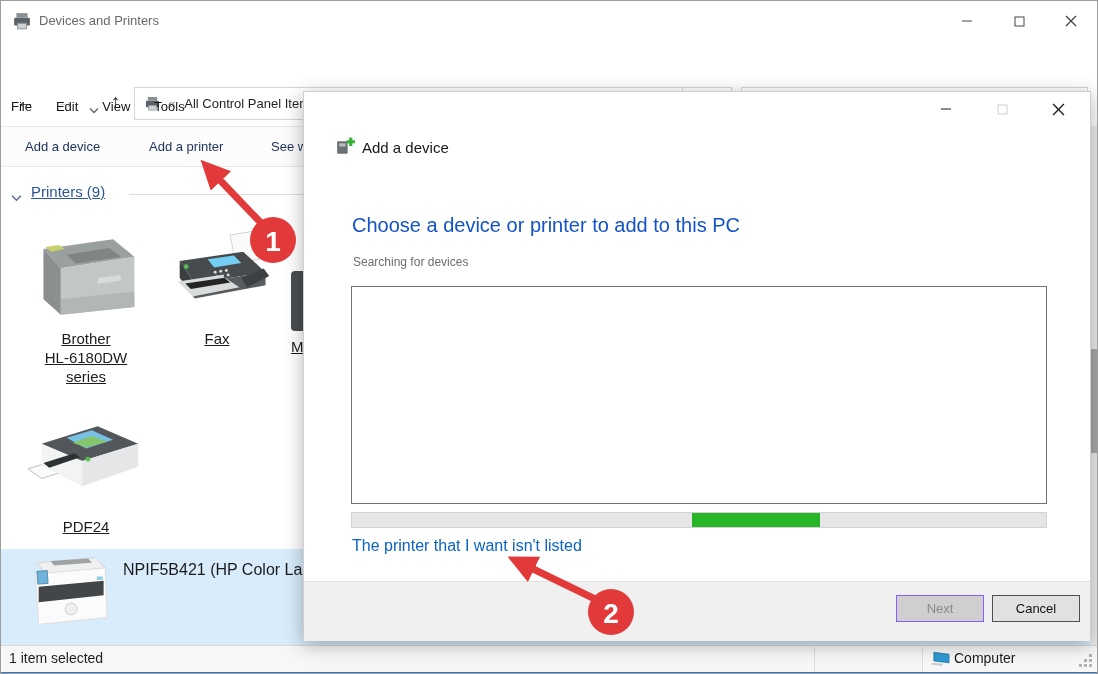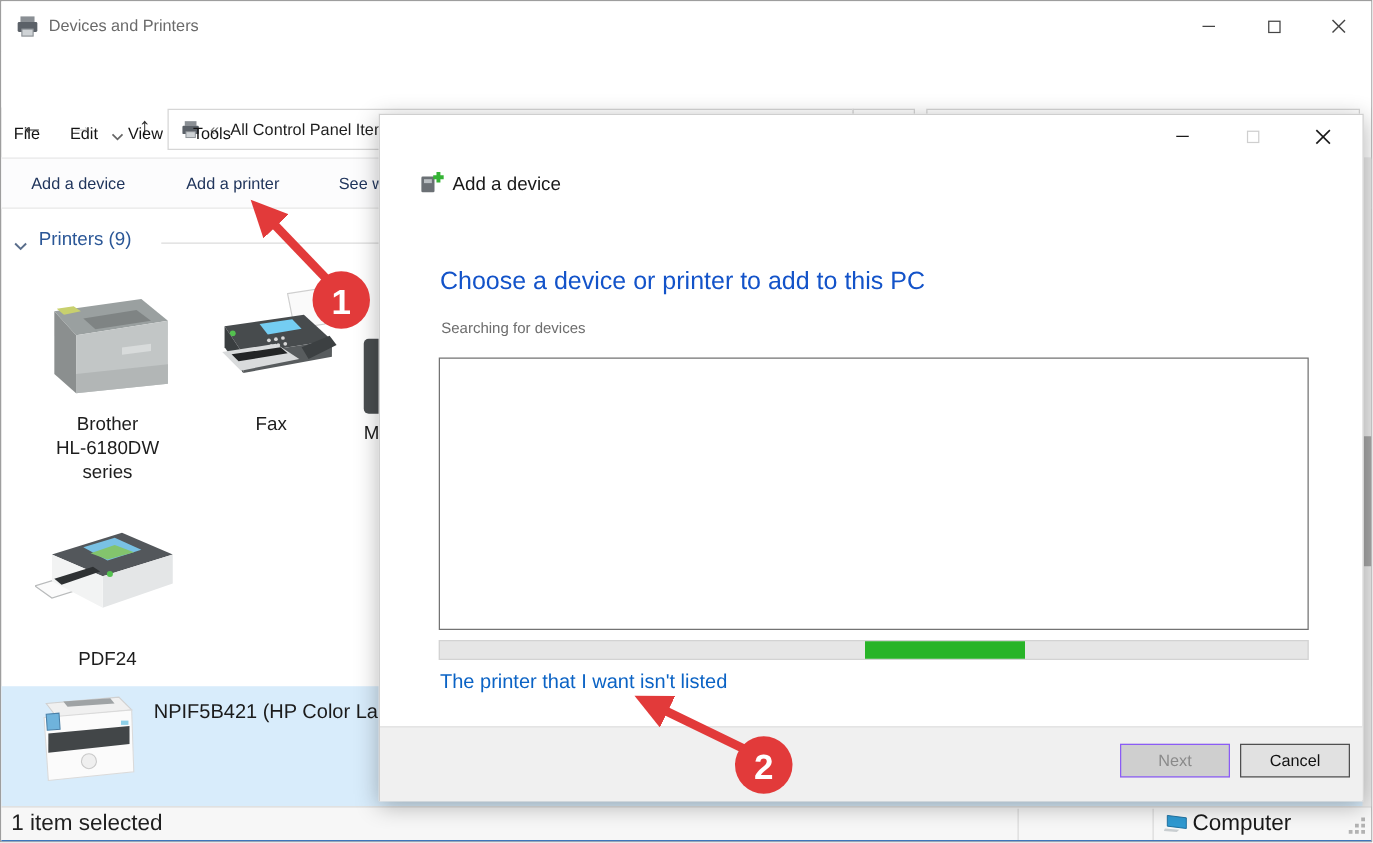--- a/index.html
+++ b/index.html
@@ -33,31 +33,31 @@
   .menubar{left:0;top:85px;width:100%;height:40px;display:flex;align-items:center;
     padding-left:10px;gap:24px;box-sizing:border-box;font-size:13px;color:#141414;}
   .menubar span{cursor:default;}
 
   .toolbar{left:0;top:125px;width:100%;height:41px;background:#fcfcfd;
     border-top:1px solid #e8e8e8;border-bottom:1px solid #e8e8e8;box-sizing:border-box;}
   .toolbar .titem{position:absolute;top:0;line-height:39px;font-size:13px;
     color:var(--toolbar-text,#20355c);white-space:nowrap;}
 
   .grp-chevron{left:10px;top:187px;}
-  .grp-header{left:30px;top:182px;font-size:15px;color:var(--group-header-blue,#2b5797);}
+  .grp-header{left:30px;top:182px;font-size:15px;color:var(--group-header-blue,#2b5797);text-decoration:underline;}
   .grp-rule{left:128px;top:193px;width:960px;height:1px;background:#dcdcdc;}
 
   .tile{position:absolute;text-align:center;}
-  .tile .tlabel{font-size:15px;line-height:19px;color:#1d1d1d;}
+  .tile .tlabel{font-size:15px;line-height:19px;color:#1d1d1d;text-decoration:underline;}
 
   .selrow{left:0;top:548px;width:1096px;height:96px;background:var(--selection-bg,#d8ecfb);}
   .sel-label{left:122px;top:12px;font-size:16px;color:#1b1b1b;white-space:nowrap;}
 
   .statusbar{left:0;top:644px;width:1096px;height:27px;background:#f7f7f7;
-    border-top:1px solid #d9d9d9;box-sizing:border-box;font-size:18px;}
+    border-top:1px solid #d9d9d9;box-sizing:border-box;font-size:14px;}
   .status-sep{position:absolute;top:1px;width:1px;height:25px;background:#dcdcdc;}
   .grip{right:4px;bottom:4px;width:14px;height:14px;}
   .grip i{position:absolute;width:3px;height:3px;background:#b3b3b3;}
 
   .winblue{left:0;top:671px;width:1098px;height:3px;background:#3e76bb;}
 
   .mainscroll{left:1089px;top:126px;width:8px;height:518px;background:#ececec;}
   .mainscroll .thumb{position:absolute;left:0;top:222px;width:8px;height:104px;background:#a8a8a8;}
 
   

